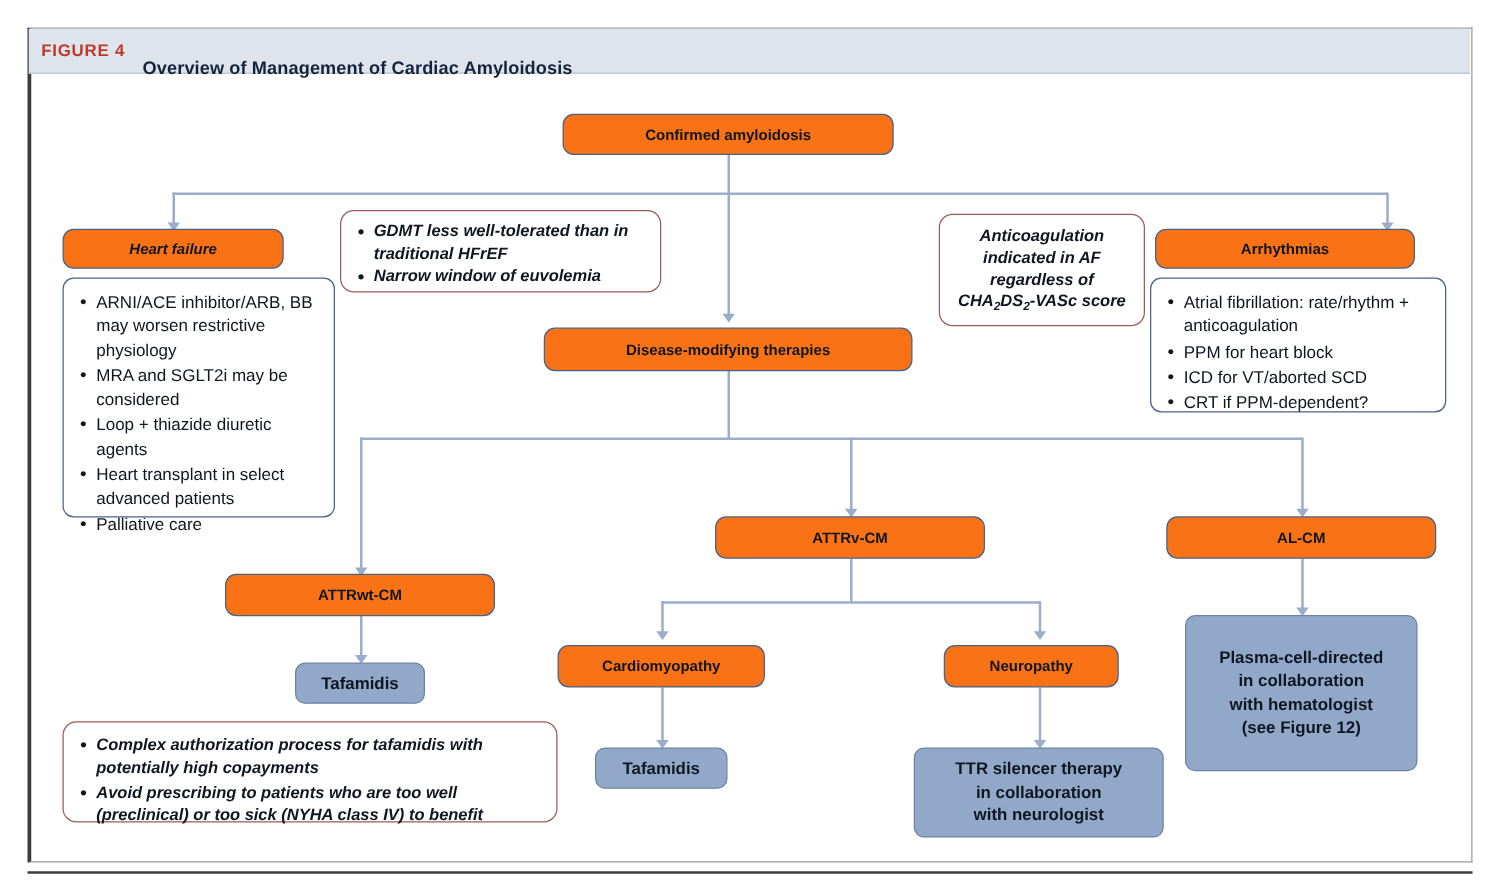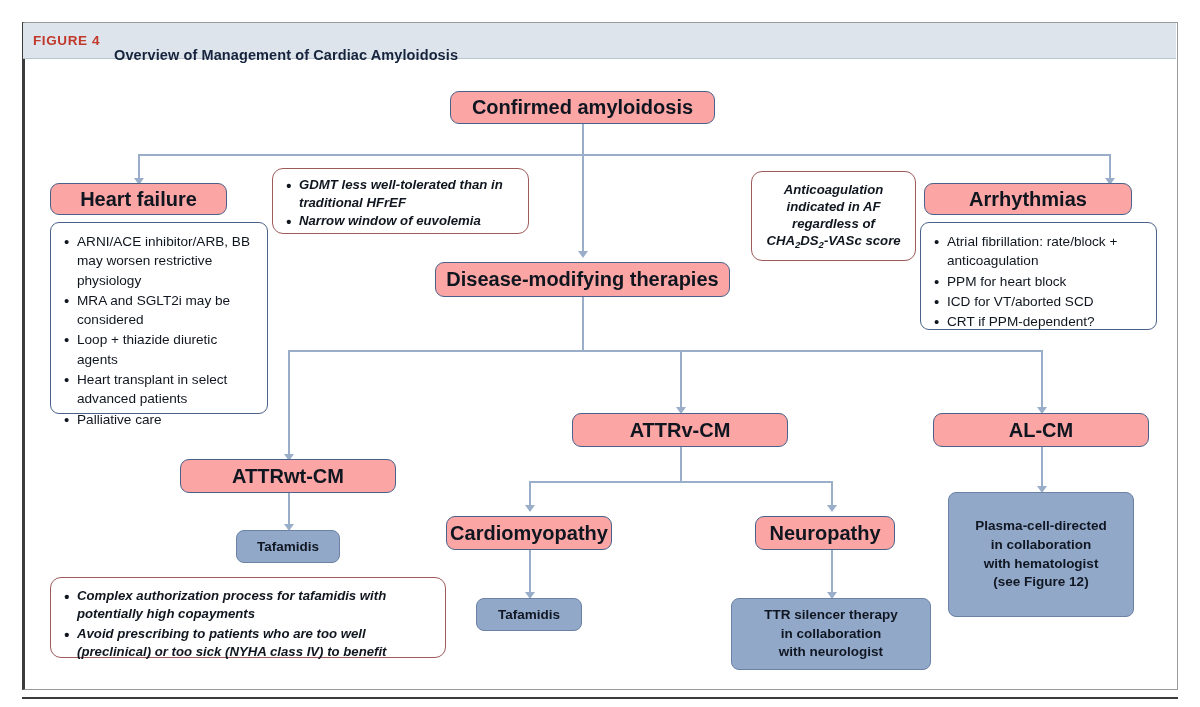--- a/index.html
+++ b/index.html
@@ -71,25 +71,25 @@
   .node{
     position:absolute;
     box-sizing:border-box;
     display:flex;
     align-items:center;
     justify-content:center;
     text-align:center;
     color:#10161f;
   }
   .node.blue-outline{
-    background:#fca5a5;
+    background:#f97316;
     border:1.6px solid #4a6289;
     border-radius:9px;
     font-weight:bold;
-    font-size:20px;
+    font-size:12px;
   }
   .node.blue-fill{
     background:#92a8c8;
     border:1.4px solid #6b82a5;
     border-radius:8px;
     font-weight:bold;
     font-size:13.5px;
     color:#101723;
   }
   .node.blue-fill.multi{
@@ -199,21 +199,21 @@
     <div class="v-line" style="left:808px; top:491px; height:44px;"></div>
     <div class="arrow-down" style="left:804px; top:533px;"></div>
 
     <div class="v-line" style="left:1018px; top:388px; height:41px;"></div>
     <div class="arrow-down" style="left:1014px; top:427px;"></div>
 
     <div class="node blue-outline" style="left:427px; top:32px; width:265px; height:33px;">
       <span>Confirmed amyloidosis</span>
     </div>
 
-    <div class="node blue-outline" style="left:27px; top:124px; width:177px; height:32px;">
+    <div class="node blue-outline" style="left:27px; top:124px; width:177px; height:32px;font-style:italic;">
       <span>Heart failure</span>
     </div>
 
     <div class="node list-box" style="left:27px; top:163px; width:218px; height:192px;">
       <ul class="blist">
         <li>ARNI/ACE inhibitor/ARB, BB may worsen restrictive physiology</li>
         <li>MRA and SGLT2i may be considered</li>
         <li>Loop + thiazide diuretic agents</li>
         <li>Heart transplant in select advanced patients</li>
         <li>Palliative care</li>
@@ -233,21 +233,21 @@
       <span>regardless of</span>
       <span><span>CHA</span><span class="sub">2</span><span>DS</span><span class="sub">2</span><span>-VASc score</span></span>
     </div>
 
     <div class="node blue-outline" style="left:901px; top:124px; width:208px; height:32px;">
       <span>Arrhythmias</span>
     </div>
 
     <div class="node list-box" style="left:897px; top:163px; width:237px; height:108px;">
       <ul class="blist">
-        <li>Atrial fibrillation: rate/block + anticoagulation</li>
+        <li>Atrial fibrillation: rate/rhythm + anticoagulation</li>
         <li>PPM for heart block</li>
         <li>ICD for VT/aborted SCD</li>
         <li>CRT if PPM-dependent?</li>
       </ul>
     </div>
 
     <div class="node blue-outline" style="left:412px; top:203px; width:295px; height:35px;">
       <span>Disease-modifying therapies</span>
     </div>
 

